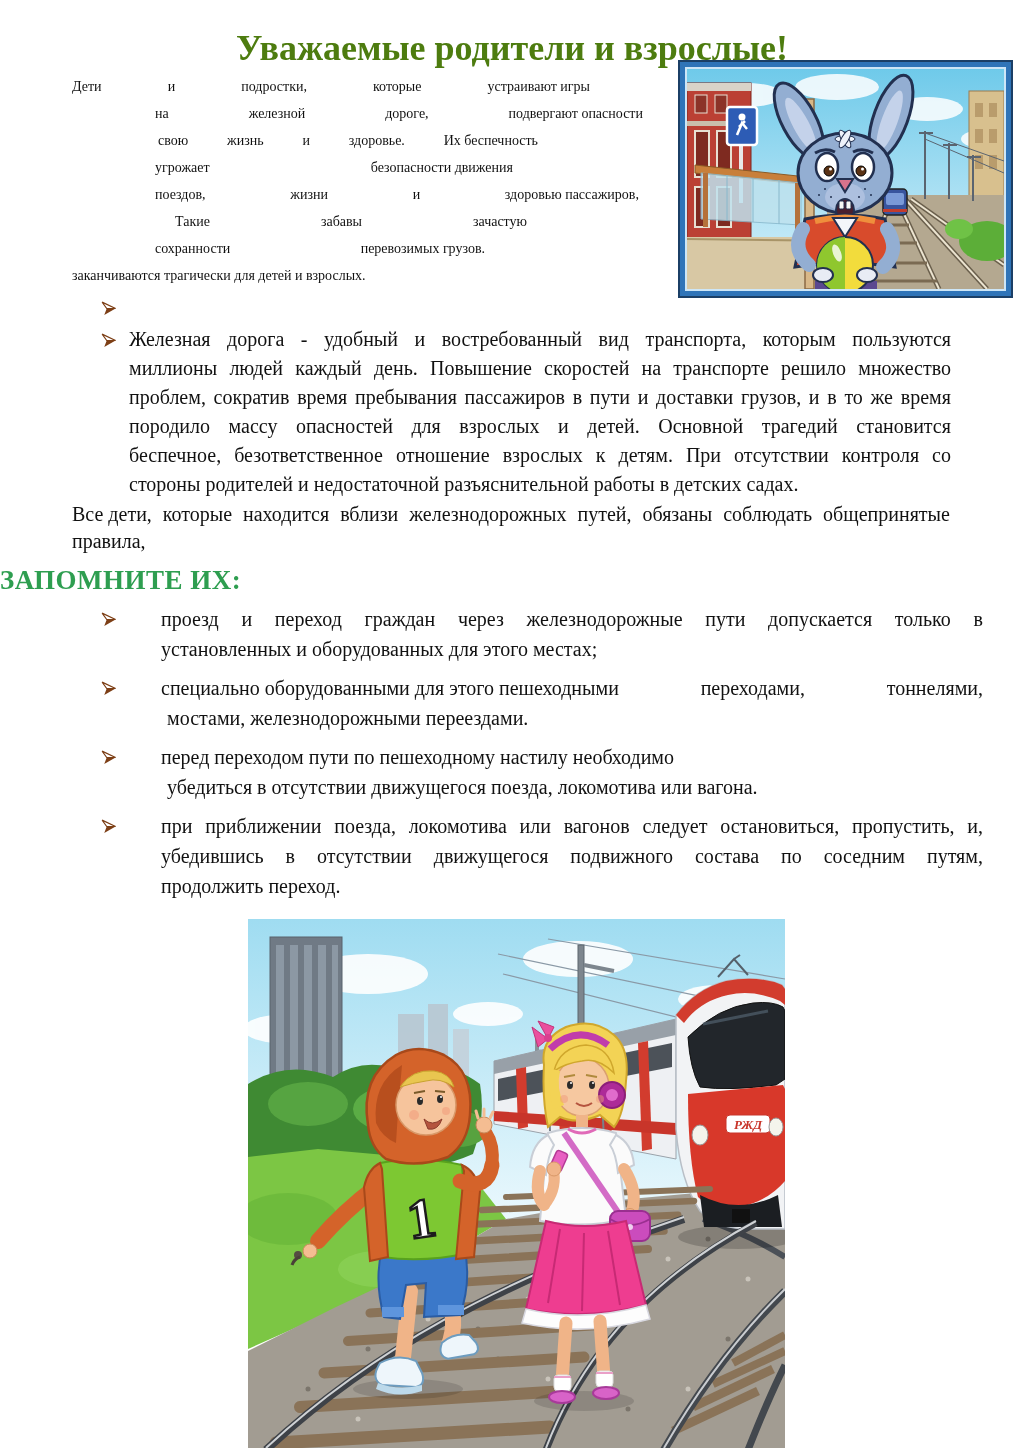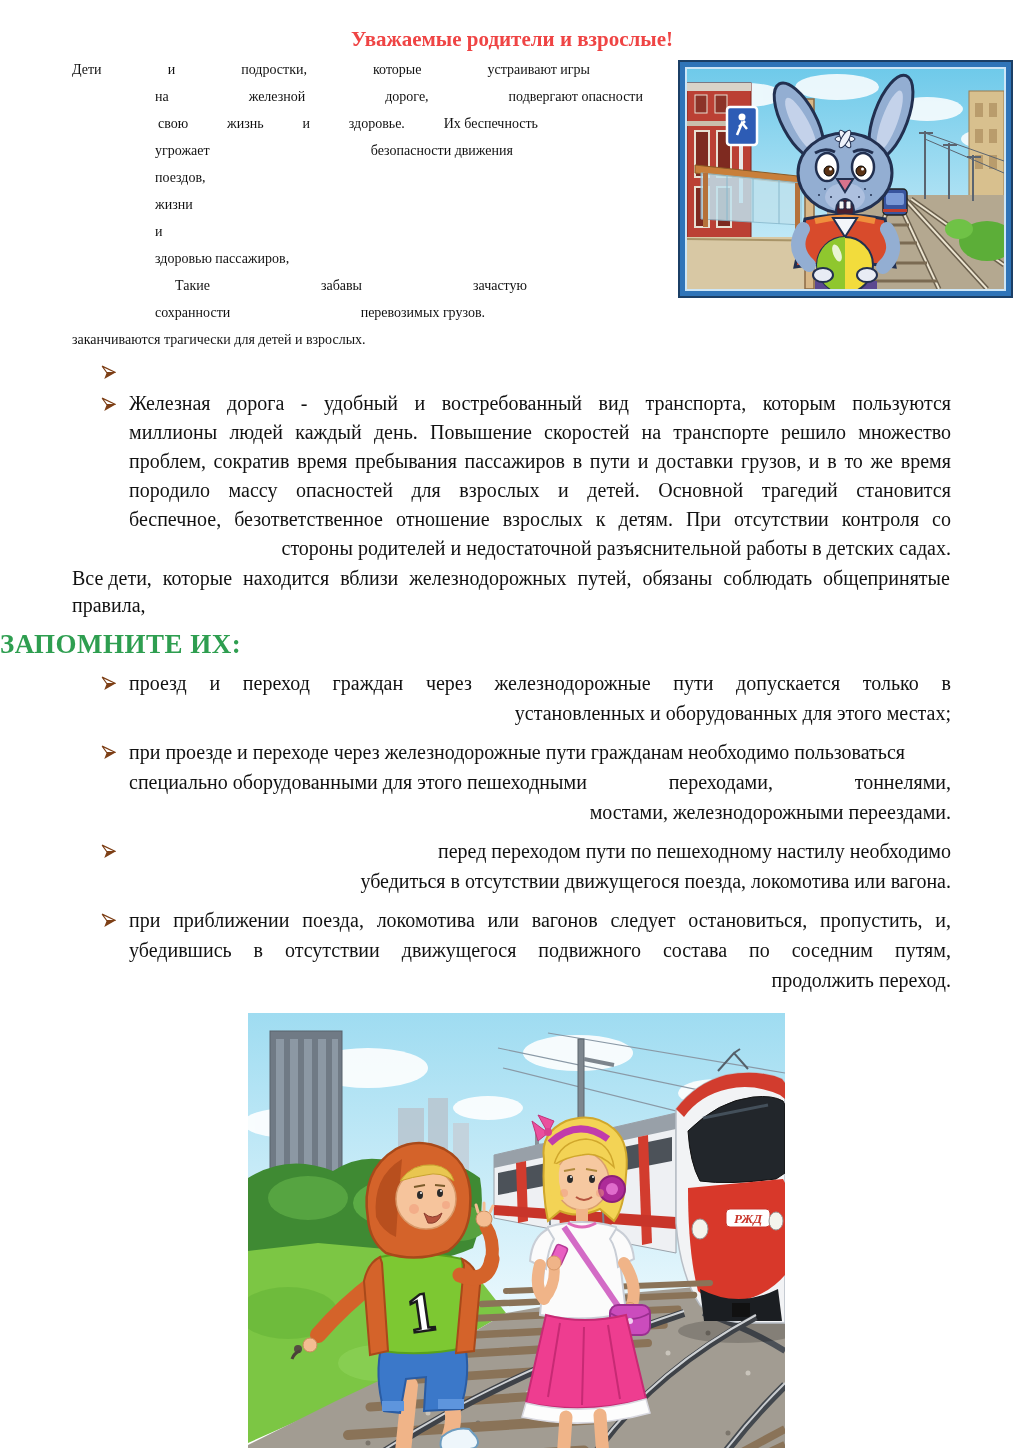--- a/index.html
+++ b/index.html
@@ -1,43 +1,43 @@
 <!DOCTYPE html>
 <html><head>
 <meta charset="utf-8">
 <style>
   html,body{margin:0;padding:0;background:#ffffff;}
   #page{position:relative;width:1024px;height:1448px;background:#fff;overflow:hidden;
         font-family:"Liberation Serif","DejaVu Serif",serif;color:#111;}
-  .title{margin:0;padding-top:27px;text-align:center;font-size:21px;font-weight:bold;color:#ef4444;}
+  .title{margin:0;padding-top:27px;text-align:center;font-size:36px;font-weight:bold;color:#4d7c0f;}
   
   .rabbit-frame{position:absolute;top:60px;right:11px;width:335px;height:238px;
                 border:2px solid #1b3f66;background:#2f74b8;padding:5px;box-sizing:border-box;}
   .rabbit-inner{width:100%;height:100%;border:2px solid #cde6f7;box-sizing:border-box;background:#7ecfeb;}
   .rabbit-inner svg{display:block;width:100%;height:100%;}
   
   .intro{margin:4px 0 0 72px;font-size:14px;line-height:27px;}
   .jl{display:flex;justify-content:space-between;}
   .jl span{white-space:pre;}
   .p1l1{width:518px;}
   .p1l2{margin-left:83px;width:488px;}
   .p1l3{margin-left:86px;width:380px;}
   .p1l4{margin-left:83px;width:358px;}
-  .p1l5{margin-left:83px;width:484px;flex-direction:column;}
+  .p1l5{margin-left:83px;width:484px;}
   .p1l6{margin-left:83px;width:330px;}
   .p1l7{margin-left:103px;width:352px;}
   .brow{display:flex;margin-left:100px;font-size:20px;}
   .brow .bul{flex:0 0 auto;width:17px;height:17px;margin:7px 12px 0 0;}
   .brow.empty{height:26px;margin-top:4px;}
-  .btext{width:822px;line-height:29px;text-align:right;}
+  .btext{width:822px;line-height:29px;}
   .items .btext{line-height:30px;}
   .railway{margin-top:6px;}
   .p3{margin:2px 0 0 72px;font-size:20px;line-height:27px;width:878px;}
   .green-head{margin:10px 0 8px;text-align:left;font-size:27px;font-weight:bold;color:#2e9e50;letter-spacing:.5px;}
-  .item{margin-bottom:9px;}
+  .item{margin-bottom:9px;gap:32px;}
   .ind6{margin-left:6px;}
   .kids-illustration{margin:18px 0 0 248px;width:537px;height:531px;}
   .kids-illustration svg{display:block;width:100%;height:100%;}
 </style>
 </head>
 <body>
 
 <div id="page">
 
   <h1 class="title">Уважаемые родители и взрослые!</h1>
@@ -353,23 +353,20 @@
         <div>установленных и оборудованных для этого местах;</div>
       </div>
     </div>
     <div class="brow item">
       <svg class="bul" viewBox="0 0 24 24">
         <path d="M3,3 L22,12 L6,21 L9.5,12 Z" fill="#7d3f16"></path>
         <path d="M3,3 L22,12 L9.5,12 Z" fill="#ffffff" stroke="#7d3f16" stroke-width="1.6"></path>
       </svg>
       <div class="btext">
         <div class="jl">
-            <span>при проезде и переходе через железнодорожные пути гражданам необходимо пользоваться</span>
-          </div>
-        <div class="jl">
             <span>специально оборудованными для этого пешеходными</span>
             <span>переходами,</span>
             <span>тоннелями,</span>
           </div>
         <div class="ind6">мостами, железнодорожными переездами.</div>
       </div>
     </div>
     <div class="brow item">
       <svg class="bul" viewBox="0 0 24 24">
         <path d="M3,3 L22,12 L6,21 L9.5,12 Z" fill="#7d3f16"></path>

